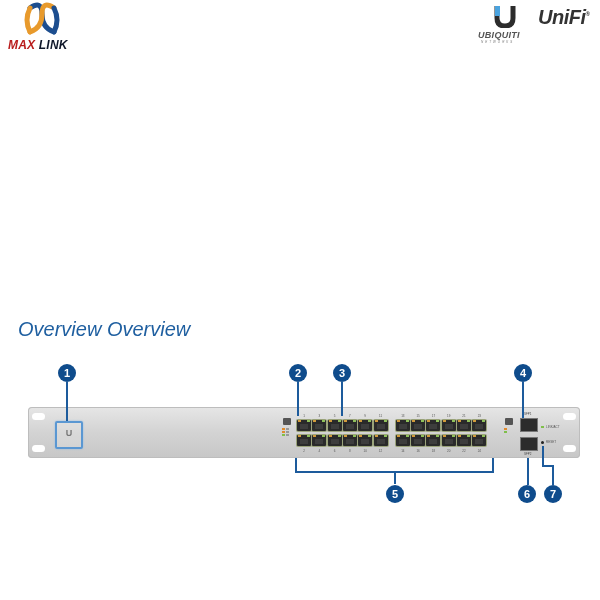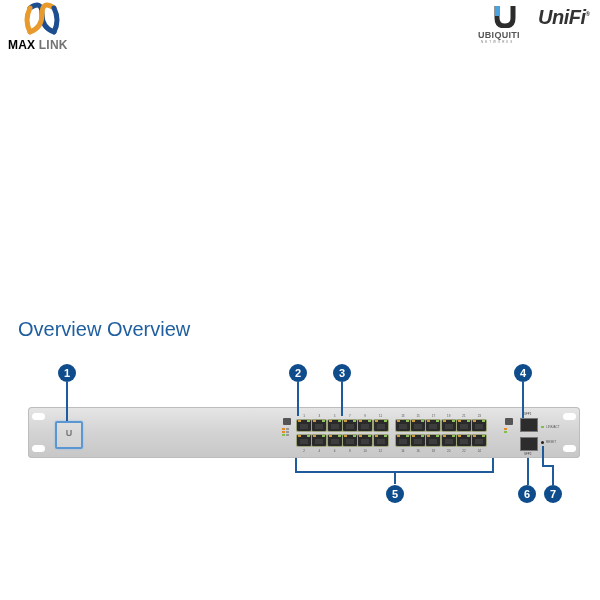--- a/index.html
+++ b/index.html
@@ -1,22 +1,22 @@
 <!DOCTYPE html>
 <html><head>
 <meta charset="utf-8">
 <style>
   html,body{margin:0;padding:0;background:#ffffff;}
   body{width:600px;height:600px;position:relative;overflow:hidden;font-family:"Liberation Sans",sans-serif;}
-  .abs{position:absolute;}
+  .abs{position:absolute;font-style:italic;}
   
   .maxlink-logo{left:8px;top:2px;width:70px;height:52px;}
   .maxlink-text{position:absolute;left:0;top:36px;font-size:12px;font-weight:bold;letter-spacing:0.2px;white-space:nowrap;}
-  .maxlink-text .max{color:#000000;}
-  .maxlink-text .link{color:#737373;}
+  .maxlink-text .max{color:#b91c1c;}
+  .maxlink-text .link{color:#0f172a;}
   .ubnt-logo{left:478px;top:4px;width:56px;height:42px;}
   .ubnt-word{position:absolute;left:0;top:26px;font-size:9px;color:#555;letter-spacing:0.3px;font-weight:bold;}
   .ubnt-sub{position:absolute;left:3px;top:36px;font-size:3px;color:#777;letter-spacing:2px;}
   .unifi-logo{left:538px;top:6px;font-size:20px;font-style:italic;font-weight:bold;color:#333;letter-spacing:-0.5px;}
   .unifi-logo sup{font-size:6px;}
   
   .section-title{left:18px;top:318px;font-size:20px;color:#1f5fa0;font-weight:normal;}
   
   .chassis{left:28px;top:407px;width:552px;height:51px;border-radius:4px;
     background:linear-gradient(180deg,#e6e6e6 0%,#d3d3d3 50%,#c7c7c7 100%);box-shadow:0 0 0 1px #bdbdbd inset;}

